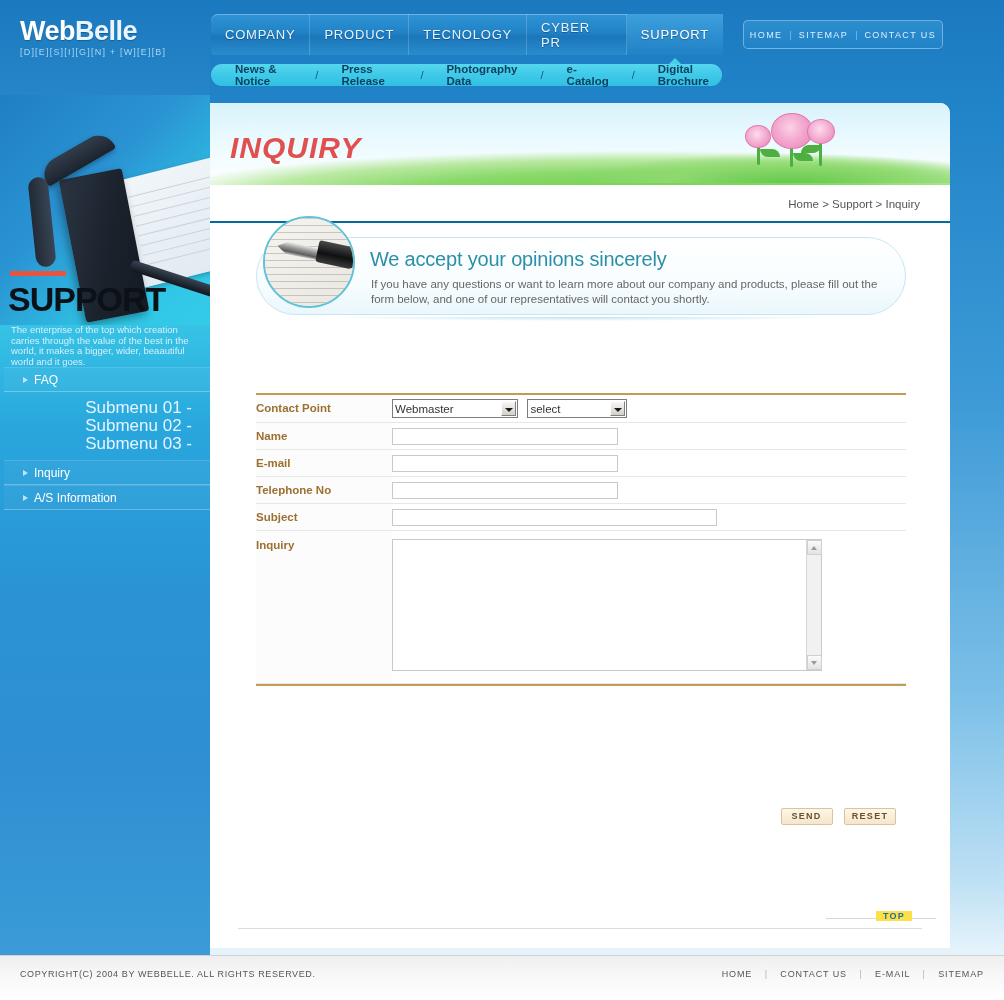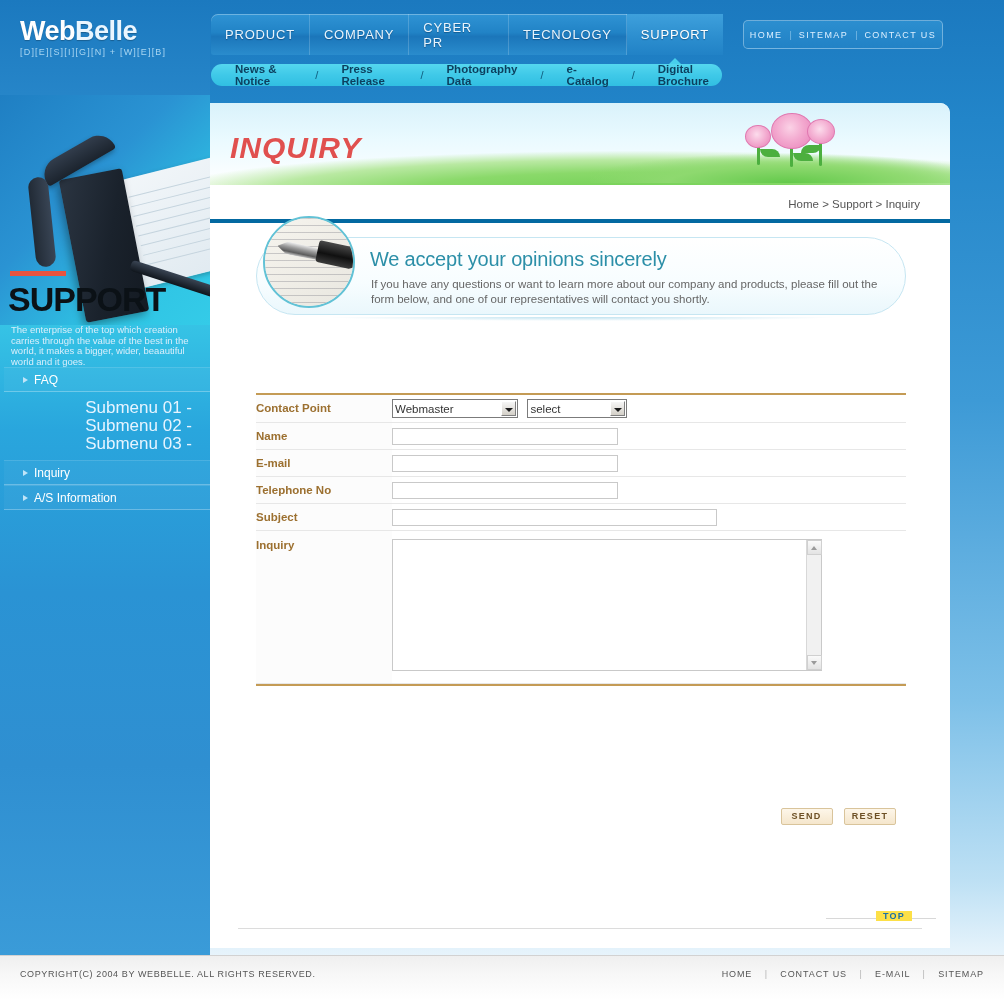--- a/index.html
+++ b/index.html
@@ -198,21 +198,21 @@
     border:1px solid #e078b0;}
   .rose.r{ left:72px; top:14px; width:28px; height:25px;
     background:radial-gradient(circle at 45% 40%,#fcdcec 0%,#f2a8ce 55%,#e77fb6 100%);
     border:1px solid #e078b0;}
   .stem{ position:absolute; width:3px; background:#4caf3f; border-radius:2px; }
   .leaf{ position:absolute; width:20px; height:8px; background:#4caf3f; border-radius:0 12px 0 12px; }
 
   
   #crumbrow{
     position:relative; width:740px; height:32px;
-    border-bottom:4px solid #0369a1; margin-top:6px;
+    border-bottom:2px solid #0369a1; margin-top:6px;
   }
   #crumb{
     position:absolute; right:30px; top:7px;
     font-size:11.5px; color:#555555;
   }
 
   
   #capsule{
     position:absolute; left:46px; top:134px; width:650px; height:78px;
     border:1px solid #c6e6f2; border-radius:39px;
@@ -371,24 +371,24 @@
 
 <div id="header">
 
   <div id="logo">
     <div class="lg-main"><span>Web</span><span class="b2">Belle</span></div>
     <div class="lg-sub">[D][E][S][I][G][N] + [W][E][B]</div>
   </div>
 
   <div id="navbar">
     <ul>
+      <li>COMPANY</li>
       <li>PRODUCT</li>
-      <li>COMPANY</li>
+      <li>TECNOLOGY</li>
       <li>CYBER PR</li>
-      <li>TECNOLOGY</li>
       <li class="active">SUPPORT</li>
     </ul>
   </div>
 
   <div id="utility">
     <span class="ul">HOME</span>
     <span class="sep">|</span>
     <span class="ul">SITEMAP</span>
     <span class="sep">|</span>
     <span class="ul">CONTACT US</span>

